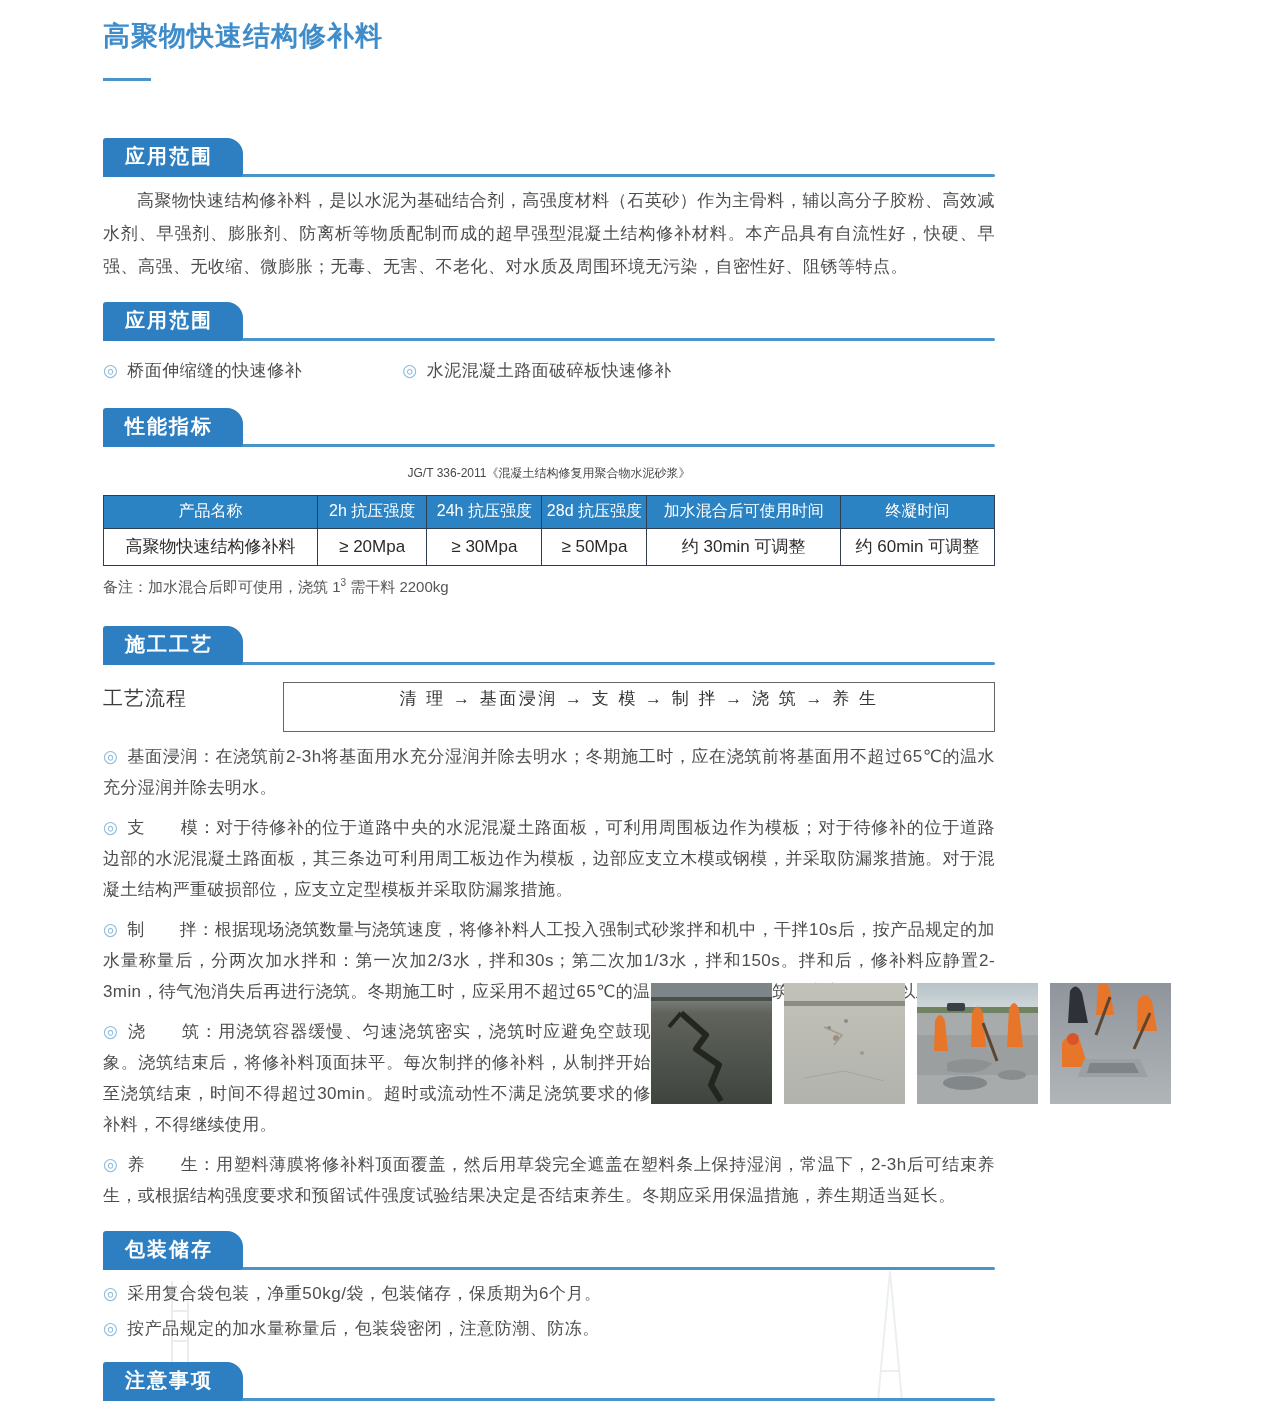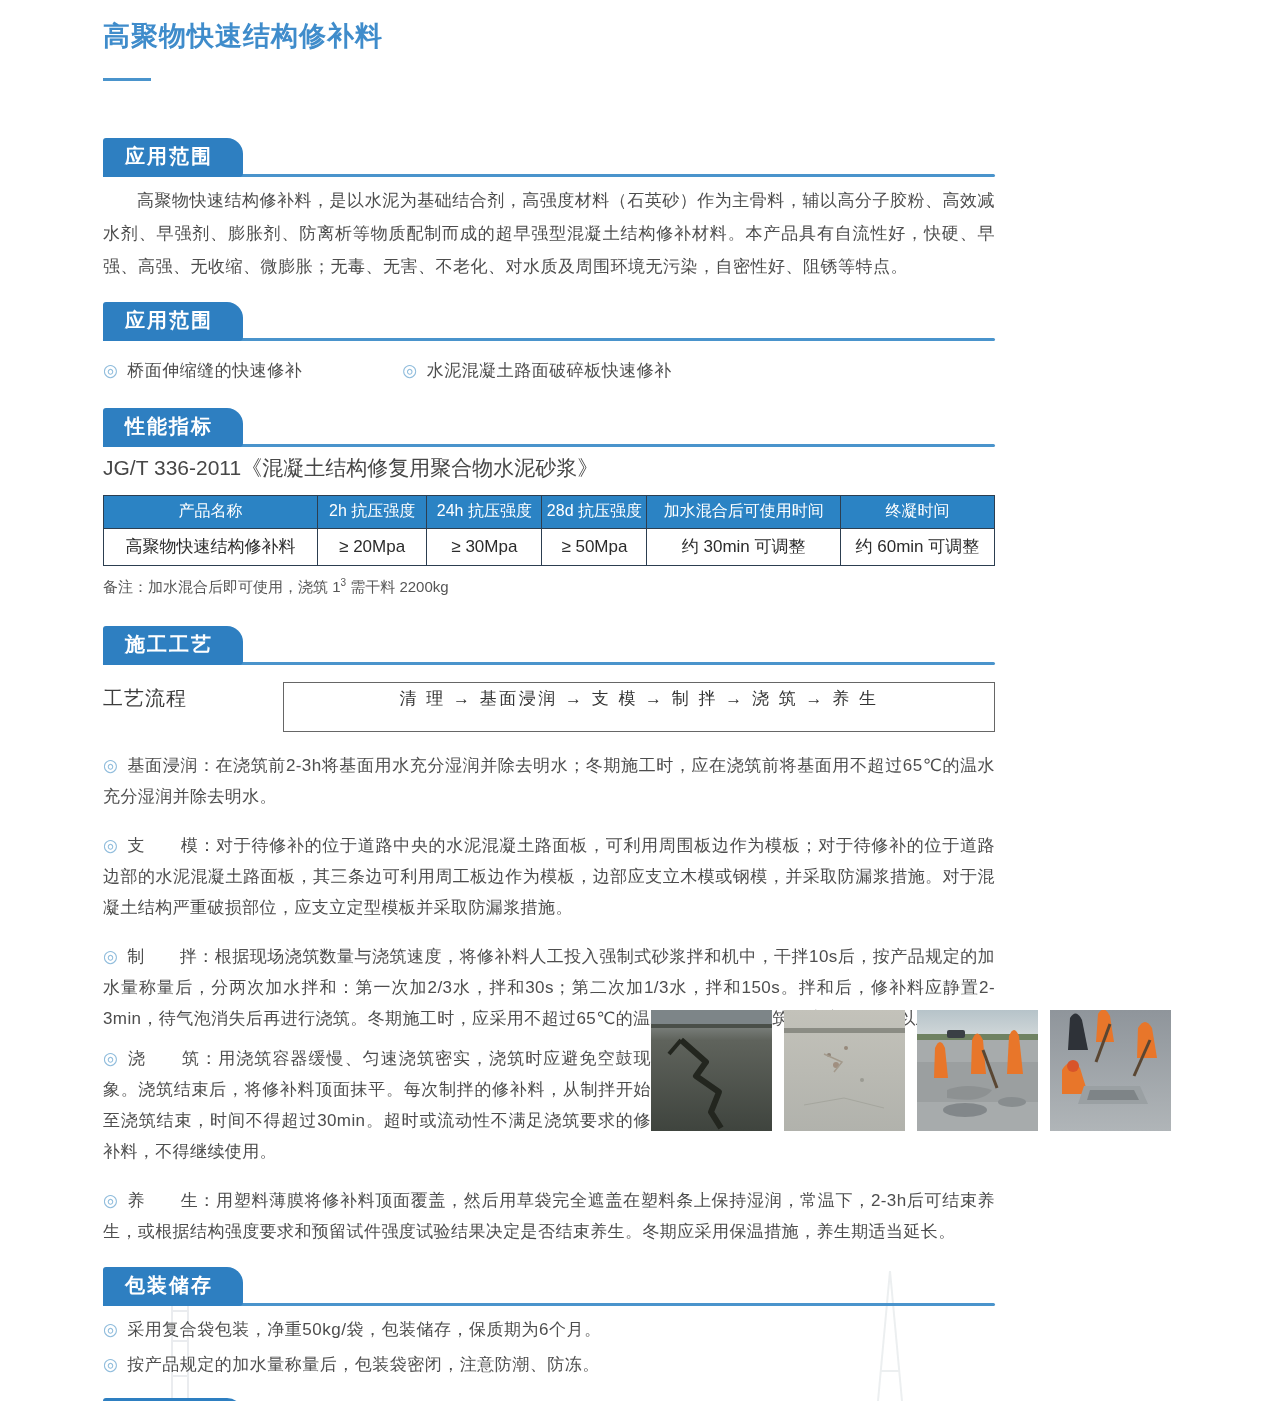--- a/index.html
+++ b/index.html
@@ -35,37 +35,37 @@
   
   .bullet { color: #8fbcdc; font-size: 17px; margin-right: 9px; }
   .item-line { font-size: 17px; color: #4d4d4d; letter-spacing: .5px; }
 
   
   .app-items { display: flex; margin-top: 18px; }
   .app-items .item-line:first-child { margin-right: 100px; }
 
   
   .sec-performance { margin-top: 26px; }
-  .perf-caption { margin-top: 7px; font-size: 21px; color: #474747; }
+  .perf-caption { margin-top: 18px; text-align: center; font-size: 12px; color: #474747; }
   table.perf { width: 100%; border-collapse: collapse; margin-top: 13px; table-layout: fixed; }
   table.perf th, table.perf td { border: 1.5px solid #2c3e50; text-align: center; }
   table.perf th { background: #2b83c4; color: #fff; font-size: 16px; font-weight: normal; padding: 5px 2px 6px; }
   table.perf td { background: #fff; color: #2b2b2b; font-size: 17px; padding: 6px 2px 7px; }
   .perf-note { margin-top: 11px; font-size: 15px; color: #555; }
   .perf-note sup { font-size: 10px; }
 
   
   .sec-process { margin-top: 29px; }
   .flow-row { display: flex; align-items: stretch; margin-top: 17px; gap: 36px; }
   .flow-label { font-size: 20px; color: #3d3d3d; width: 144px; flex: 0 0 144px; padding-top: 3px; letter-spacing: 1px; }
   .flow-box {
     flex: 1; border: 1px solid #666; text-align: center; font-size: 17px; color: #333;
     padding: 4px 0 21px; letter-spacing: 2.5px;
   }
-  .step { margin-top: 18px; font-size: 17px; line-height: 31px; text-align: justify; color: #4d4d4d; letter-spacing: .4px; }
+  .step { margin-top: 9px; font-size: 17px; line-height: 31px; text-align: justify; color: #4d4d4d; letter-spacing: .4px; }
   .pour-row { display: flex; margin-top: 0; }
   .pour-text { flex: 0 0 548px; margin-top: 9px; }
   .photos { flex: 1; display: flex; gap: 12px; justify-content: flex-end; margin-top: -24px; height: 122px; }
   .photo { width: 121px; height: 121px; flex: 0 0 121px; }
   .photo svg { width: 100%; height: 100%; display: block; }
 
   
   .sec-pack { margin-top: 20px; }
   .pack-items { margin-top: 12px; }
   .pack-items .item-line { display: block; margin-top: 12px; }

